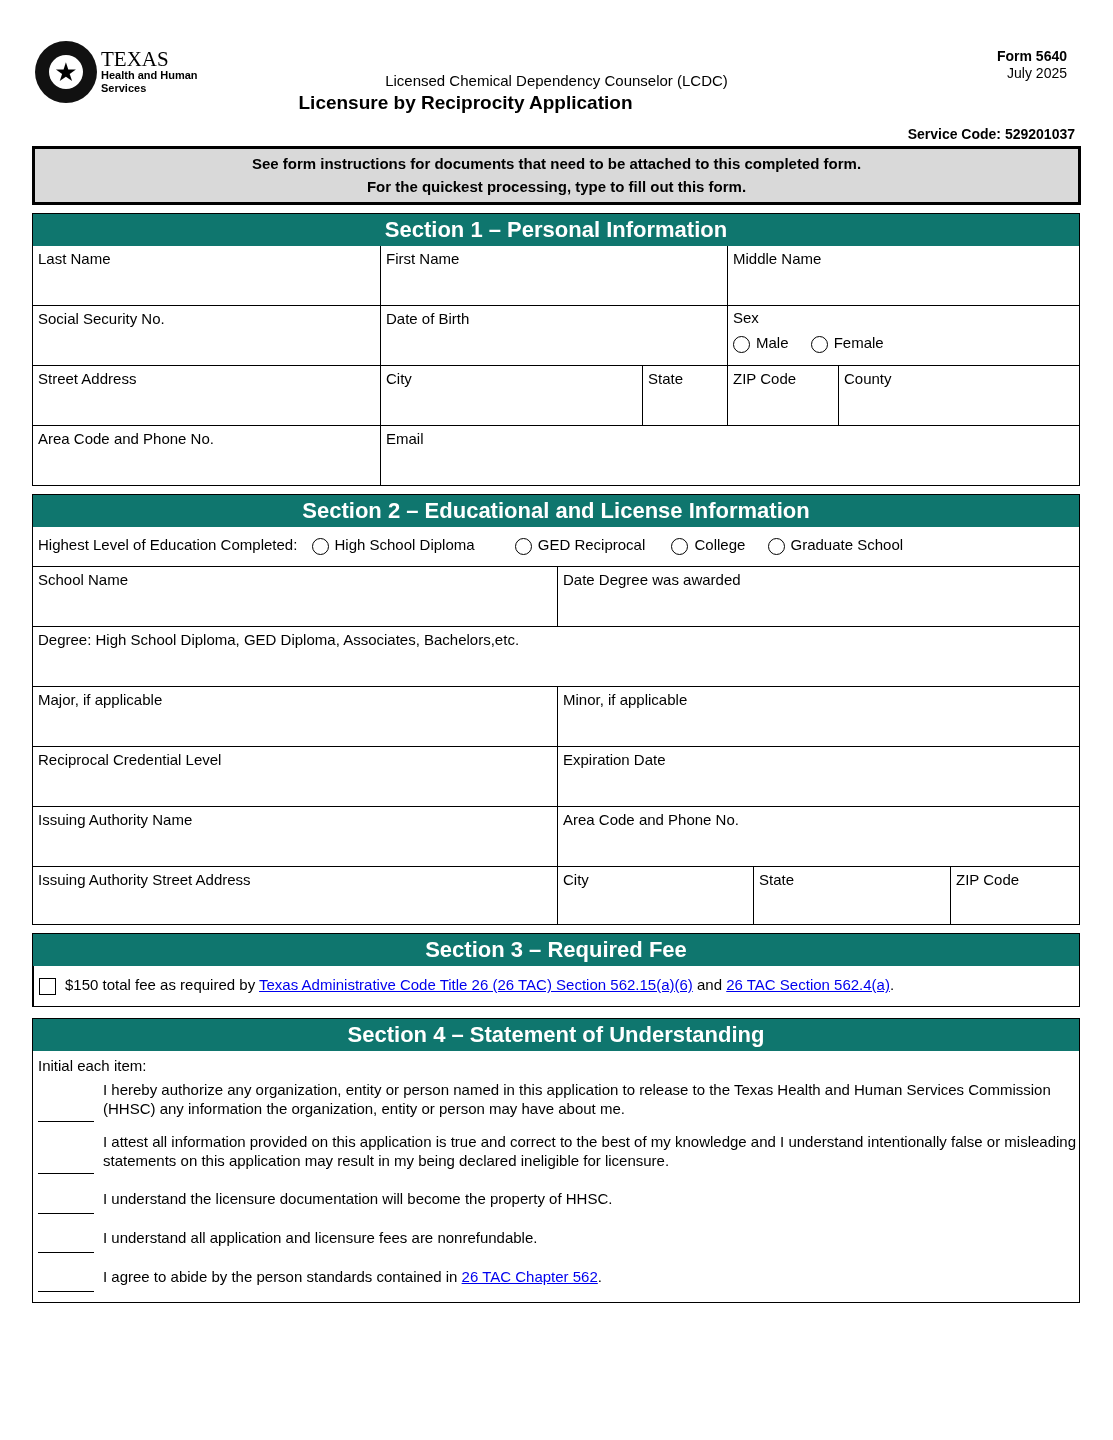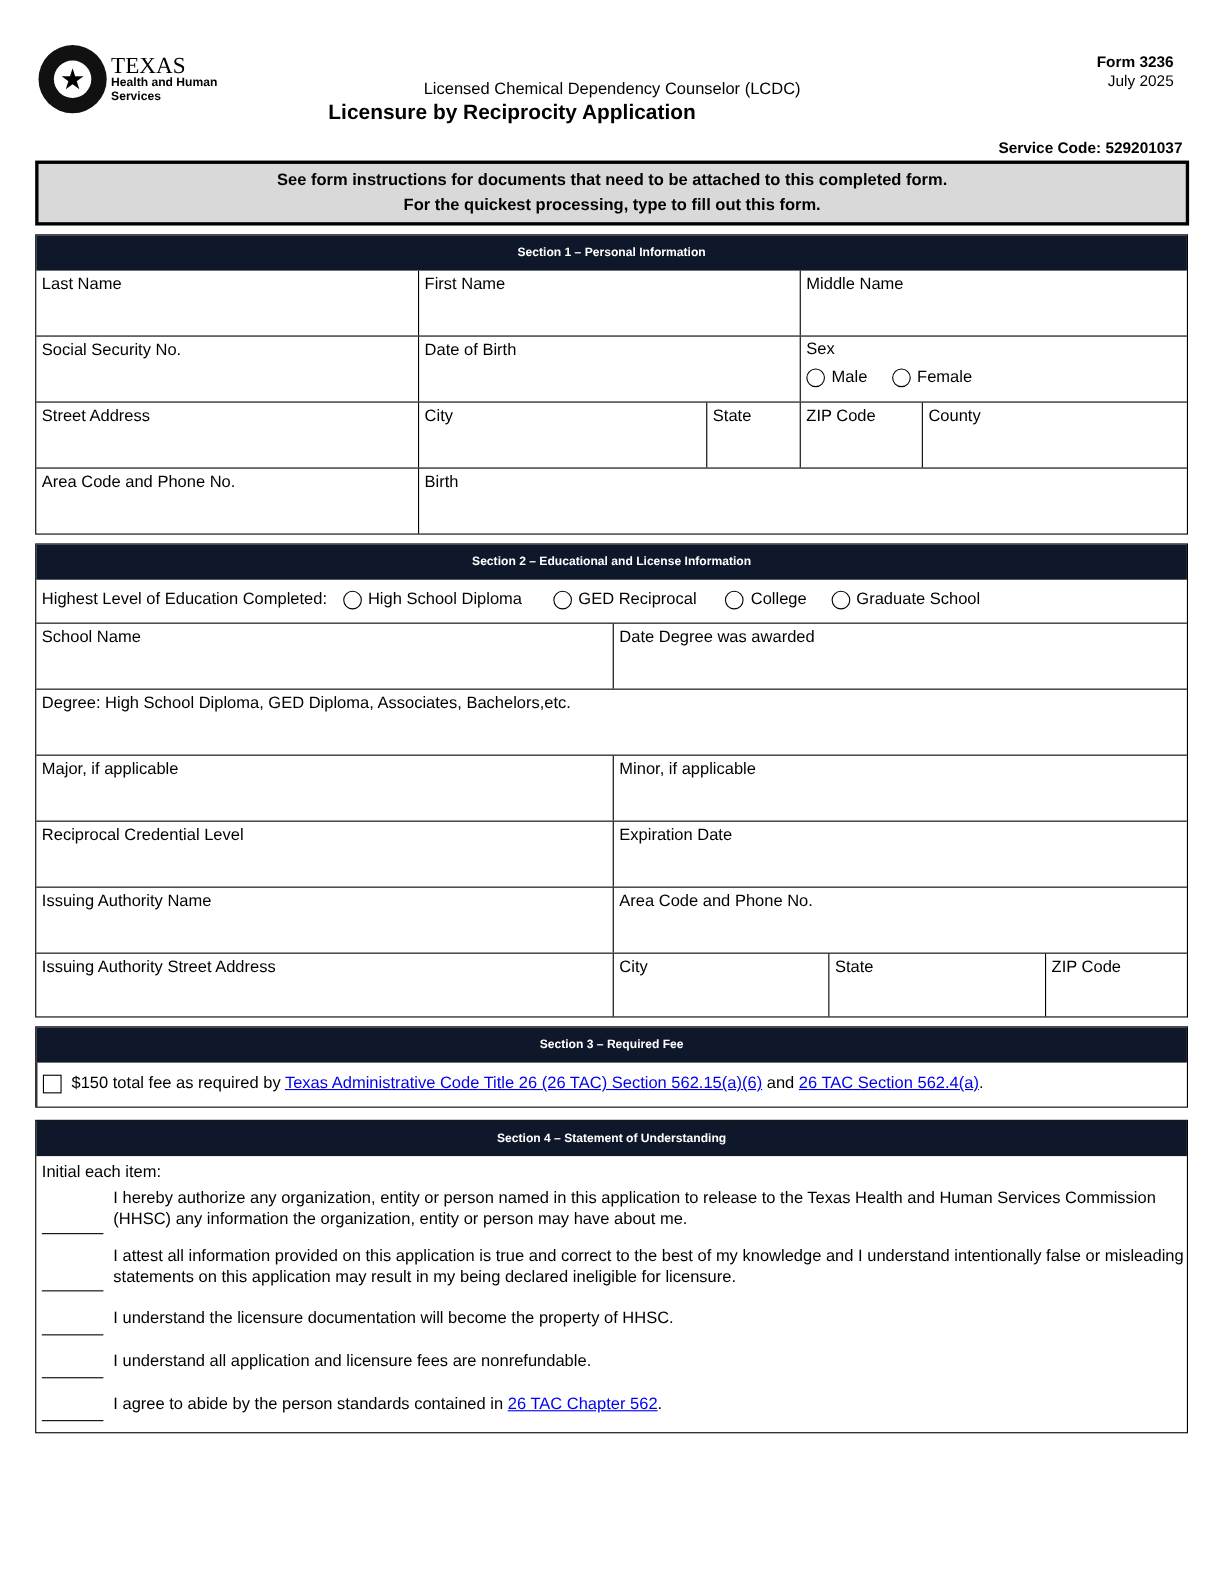--- a/index.html
+++ b/index.html
@@ -10,21 +10,21 @@
   .logo-text { margin-left:4px; }
   .logo-text .t1 { font-family:"Liberation Serif", serif; font-size:21px; line-height:20px; }
   .logo-text .t2 { font-size:11px; font-weight:bold; line-height:13px; }
   .header-sub { position:absolute; left:0; width:1113px; top:72px; text-align:center; font-size:15px; }
   .header-title { position:absolute; left:0; width:931px; top:92px; text-align:center; font-size:19px; font-weight:bold; }
   .formno { position:absolute; right:46px; top:48px; text-align:right; font-size:14px; line-height:17px; }
   .formno b { font-weight:bold; }
   .svc { position:absolute; right:38px; top:126px; font-size:14px; font-weight:bold; }
   .notice { position:absolute; left:32px; top:146px; width:1043px; height:50px; border:3px solid #000; background:#d9d9d9; text-align:center; font-weight:bold; font-size:15px; line-height:23px; padding-top:3px; box-sizing:content-box; }
   .section { position:absolute; left:32px; width:1048px; border:1px solid #000; box-sizing:border-box; }
-  .sec-head { background:#0f172a; color:#fff; text-align:center; font-weight:bold; font-size:11px; height:32px; line-height:32px; }
+  .sec-head { background:#0f766e; color:#fff; text-align:center; font-weight:bold; font-size:22px; height:32px; line-height:32px; }
   .row { display:flex; border-top:1px solid #000; }
   .row:first-of-type { border-top:none; }
   .cell { box-sizing:border-box; border-left:1px solid #000; padding:4px 5px; font-size:15px; }
   .cell:first-child { border-left:none; }
   .h59 { height:59px; }
   .radio { display:inline-block; width:15px; height:15px; border:1px solid #000; border-radius:50%; vertical-align:middle; margin:0 6px 0 0; background:#fff; }
   .chk { display:inline-block; width:15px; height:15px; border:1px solid #000; vertical-align:middle; margin-right:9px; background:#fff; }
   a.lnk { color:#0000ee; text-decoration:underline; }
   .soi-item { position:relative; padding-left:70px; font-size:15px; line-height:19px; }
   .soi-item .line { position:absolute; left:5px; bottom:0; width:56px; border-bottom:1px solid #000; }
@@ -39,21 +39,21 @@
       </div>
     <div class="logo-text">
       <div class="t1">TEXAS</div>
       <div class="t2">Health and Human</div>
       <div class="t2">Services</div>
     </div>
   </div>
   <div class="header-sub">Licensed Chemical Dependency Counselor (LCDC)</div>
   <div class="header-title">Licensure by Reciprocity Application</div>
   <div class="formno">
-    <div><b>Form 3236</b></div>
+    <div><b>Form 5640</b></div>
     <div>July 2025</div>
   </div>
   <div class="svc">Service Code: 529201037</div>
 
   <div class="notice">
     <div>See form instructions for documents that need to be attached to this completed form.</div>
     <div>For the quickest processing, type to fill out this form.</div>
   </div>
 
   <div class="section" style="top:213px;">
@@ -76,30 +76,30 @@
     </div>
     <div class="row">
       <div class="cell h59" style="width:347px"><span>Street Address</span></div>
       <div class="cell h59" style="width:262px"><span>City</span></div>
       <div class="cell h59" style="width:85px"><span>State</span></div>
       <div class="cell h59" style="width:111px"><span>ZIP Code</span></div>
       <div class="cell h59" style="flex:1"><span>County</span></div>
     </div>
     <div class="row">
       <div class="cell h59" style="width:347px"><span>Area Code and Phone No.</span></div>
-      <div class="cell h59" style="flex:1"><span>Birth</span></div>
+      <div class="cell h59" style="flex:1"><span>Email</span></div>
     </div>
   </div>
 
   <div class="section" style="top:494px;">
     <div class="sec-head">Section 2 – Educational and License Information</div>
     <div class="row" style="border-top:none;">
       <div class="cell" style="flex:1;height:39px;padding-top:9px">
         <span style="margin-right:10px">Highest Level of Education Completed:</span>
-        <span class="radio"></span><span style="margin-right:24px">High School Diploma</span>
+        <span class="radio"></span><span style="margin-right:36px">High School Diploma</span>
         <span class="radio"></span><span style="margin-right:22px">GED Reciprocal</span>
         <span class="radio"></span><span style="margin-right:18px">College</span>
         <span class="radio"></span><span>Graduate School</span>
       </div>
     </div>
     <div class="row">
       <div class="cell h59" style="width:524px"><span>School Name</span></div>
       <div class="cell h59" style="flex:1"><span>Date Degree was awarded</span></div>
     </div>
     <div class="row">

